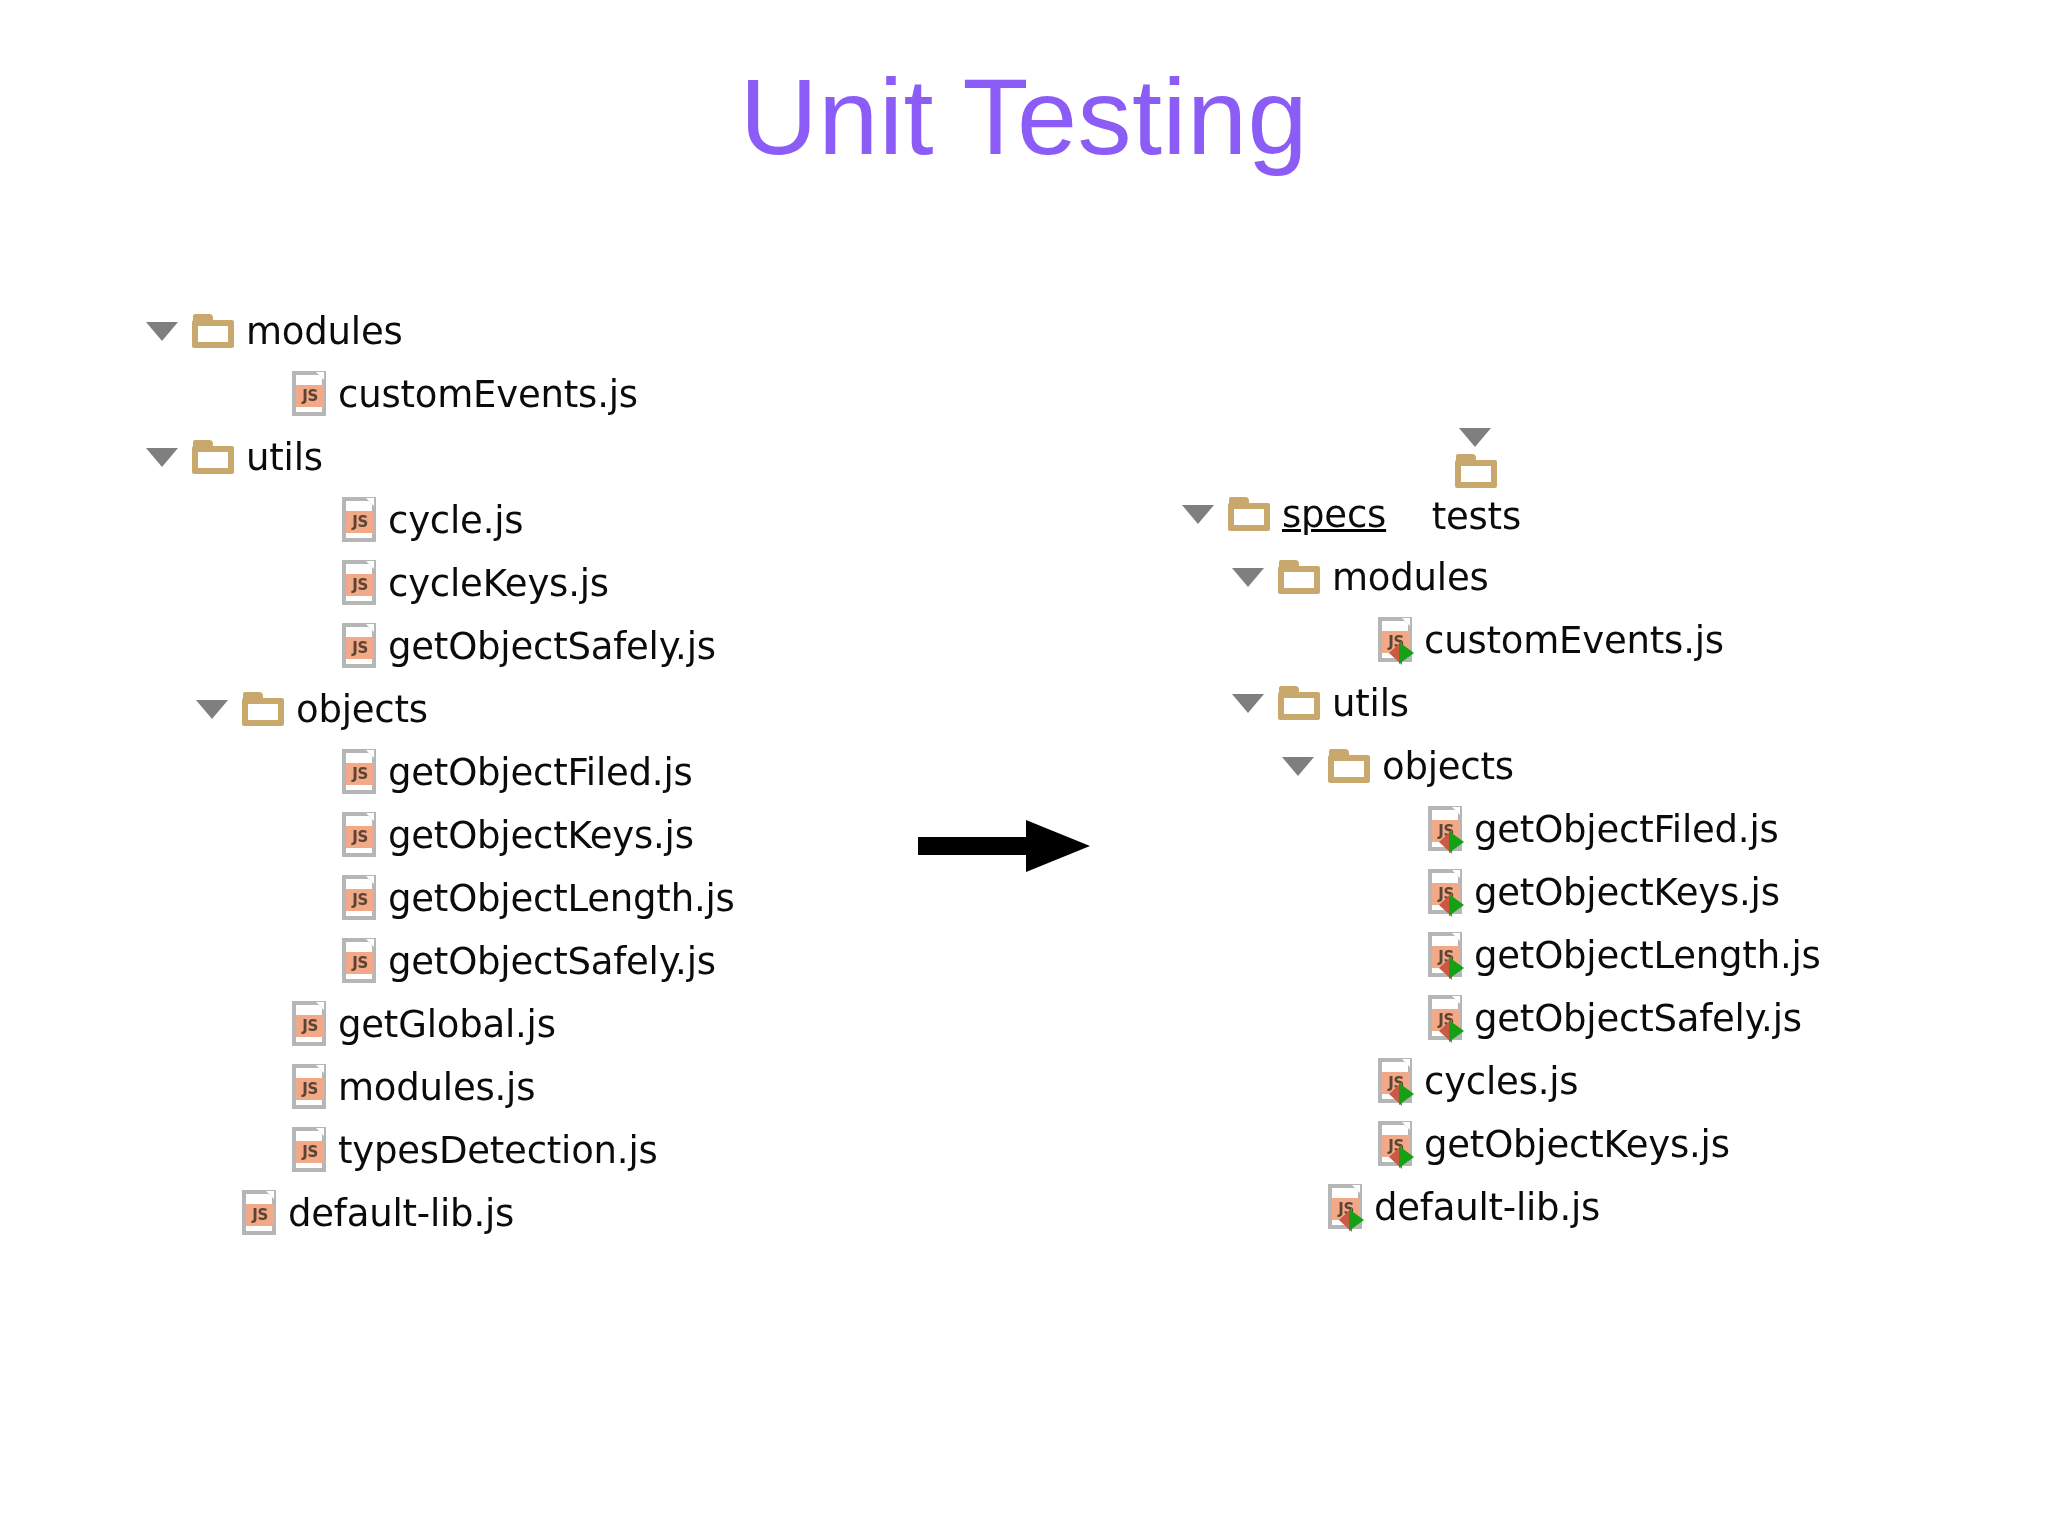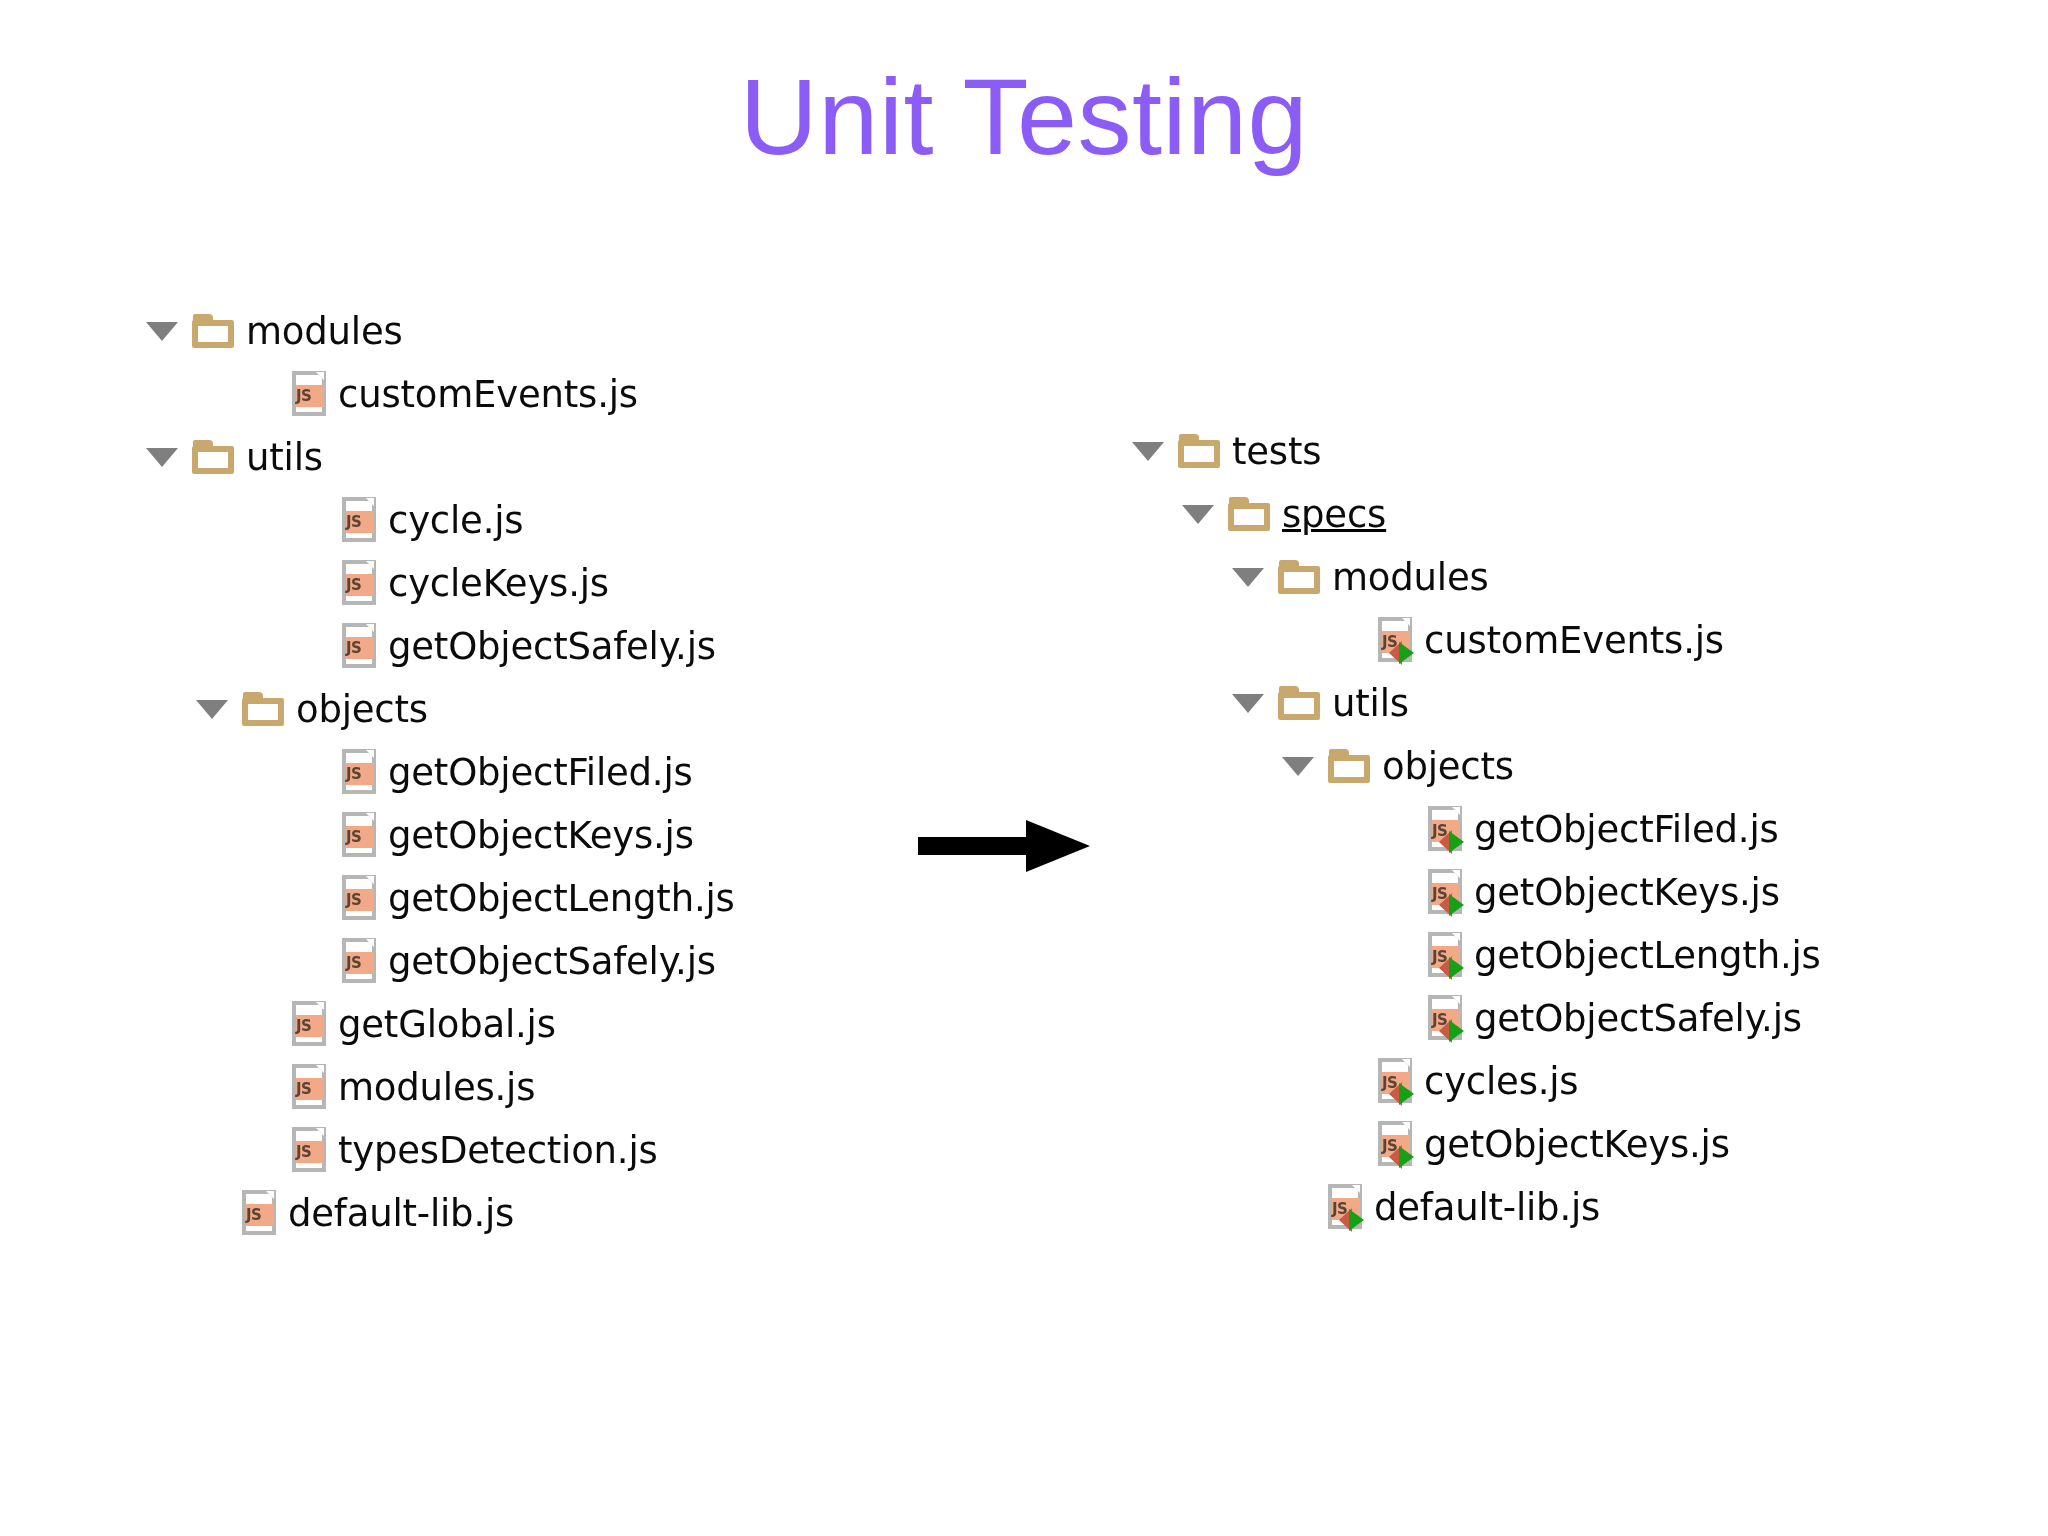--- a/index.html
+++ b/index.html
@@ -128,20 +128,21 @@
   .file-icon .js-badge {
     position: absolute;
     left: 4px; top: 14px;
     width: 28px; height: 22px;
     background: #f2a987;
     color: #5b4434;
     font-family: "DejaVu Sans", "Liberation Sans", sans-serif;
     font-size: 15px;
     font-weight: 700;
     line-height: 22px;
+    text-align: center;
     letter-spacing: -0.5px;
   }
   
   .file-icon .test-badge {
     position: absolute;
     left: 11px; top: 24px;
     width: 26px; height: 24px;
   }
   .file-icon .test-badge .red {
     position: absolute;
@@ -329,21 +330,21 @@
       </span>
       <span class="node-label file-label">default-lib.js</span>
     </div>
   </div>
 
 <svg id="flow-arrow" viewBox="0 0 172 56">
   <polygon points="0,19 108,19 108,2 172,28 108,54 108,37 0,37" fill="#000000"></polygon>
 </svg>
 
 <div id="tree-tests" class="tree-panel">
-    <div class="tree-row" style="padding-left: 0px;">
+    <div class="tree-row" style="padding-left: 0px; flex-direction: column;">
       <span class="twisty open"></span>
       <span class="folder-icon">
         <span class="tab"></span>
         <span class="body"></span>
       </span>
       <span class="node-label">tests</span>
     </div>
     <div class="tree-row" style="padding-left: 50px; text-decoration: underline;">
       <span class="twisty open"></span>
       <span class="folder-icon">

